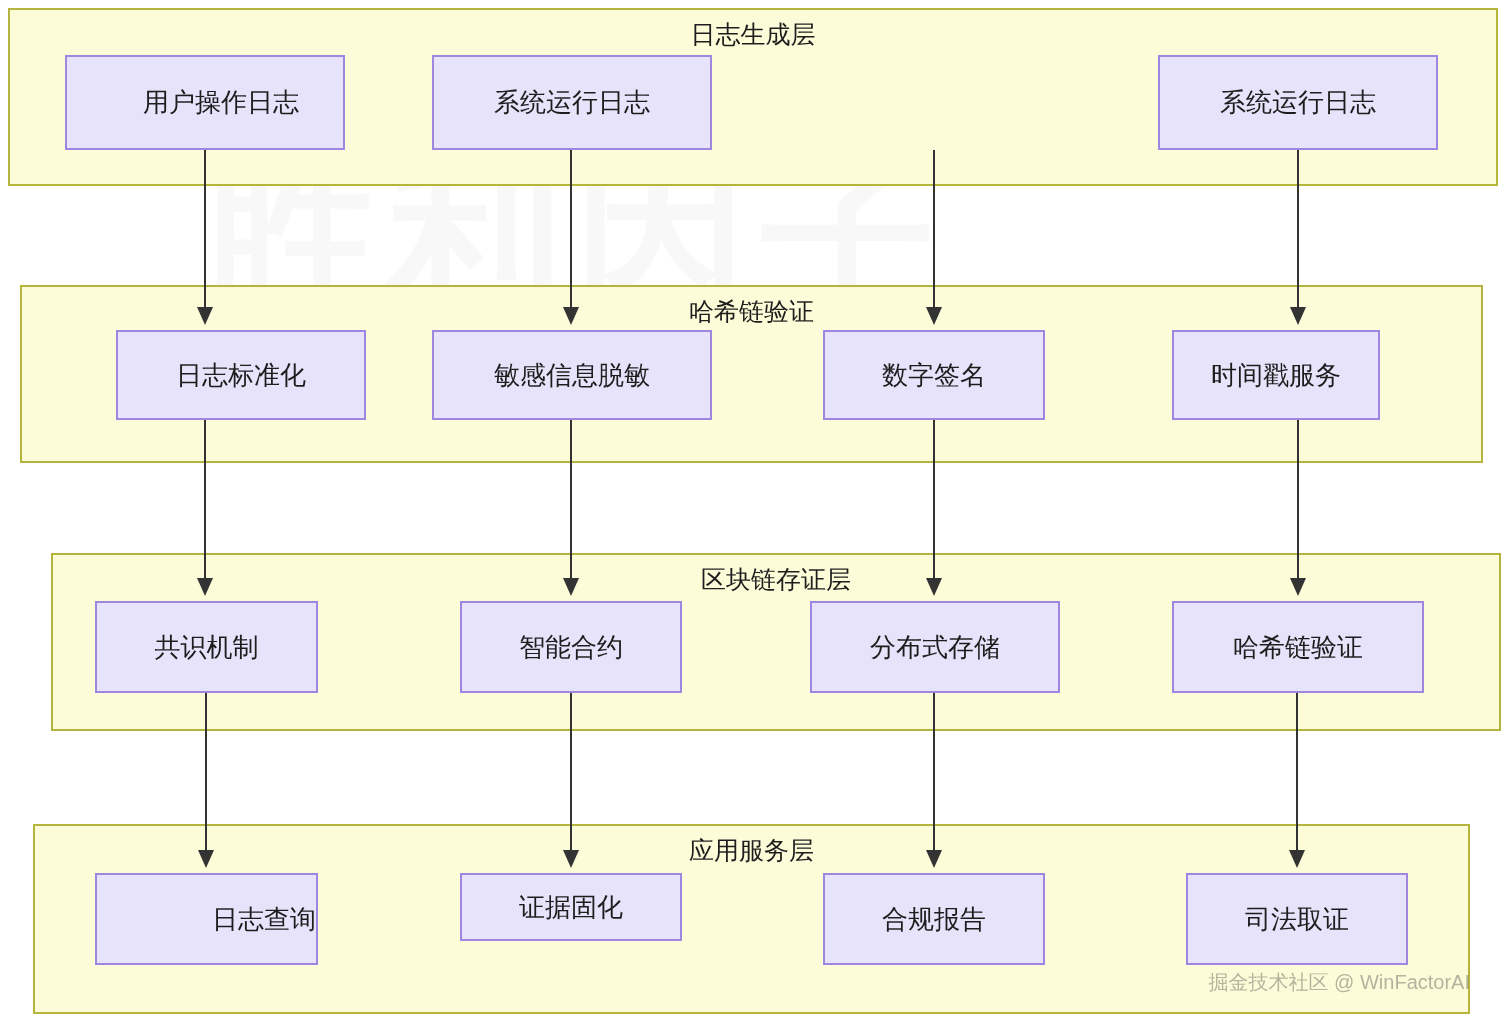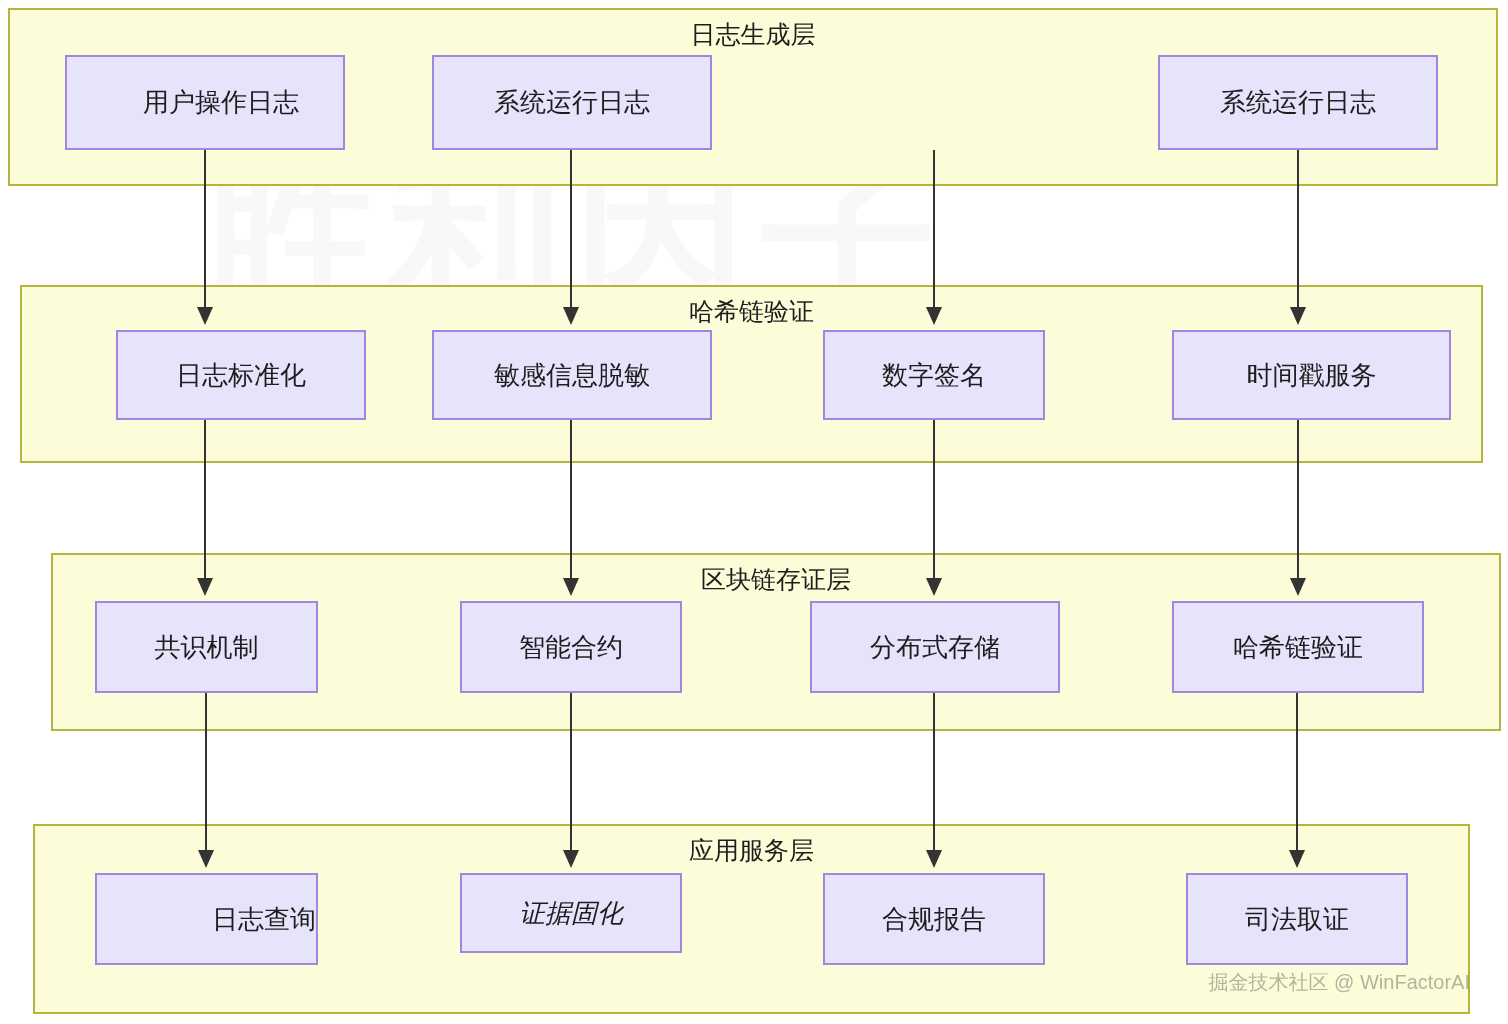--- a/index.html
+++ b/index.html
@@ -121,21 +121,21 @@
   </div>
   <div class="node" style="left:80px; top:330px; width:250px; height:90px;margin-left:36px;">
     <span>日志标准化</span>
   </div>
   <div class="node" style="left:823px; top:330px; width:222px; height:90px;">
     <span>数字签名</span>
   </div>
   <div class="node" style="left:432px; top:330px; width:280px; height:90px;">
     <span>敏感信息脱敏</span>
   </div>
-  <div class="node" style="left:1172px; top:330px; width:279px; height:90px;">
+  <div class="node" style="left:1172px; top:330px; width:208px; height:90px;">
     <span>时间戳服务</span>
   </div>
 
   <div class="layer" style="left:51px; top:553px; width:1450px; height:178px;">
     <div class="layer-title">区块链存证层</div>
   </div>
   <div class="node" style="left:95px; top:601px; width:223px; height:92px;">
     <span>共识机制</span>
   </div>
   <div class="node" style="left:460px; top:601px; width:222px; height:92px;">
@@ -147,21 +147,21 @@
   <div class="node" style="left:1172px; top:601px; width:252px; height:92px;">
     <span>哈希链验证</span>
   </div>
 
   <div class="layer" style="left:33px; top:824px; width:1437px; height:190px;">
     <div class="layer-title">应用服务层</div>
   </div>
   <div class="node" style="left:95px; top:873px; width:223px; height:92px;justify-content:flex-end;">
     <span>日志查询</span>
   </div>
-  <div class="node" style="left:460px; top:873px; width:222px; height:80px;font-style:italic;">
+  <div class="node" style="left:460px; top:873px; width:222px; height:68px;">
     <span>证据固化</span>
   </div>
   <div class="node" style="left:823px; top:873px; width:222px; height:92px;">
     <span>合规报告</span>
   </div>
   <div class="node" style="left:1186px; top:873px; width:222px; height:92px;">
     <span>司法取证</span>
   </div>
 
   <svg class="connectors" viewBox="0 0 1508 1024">

